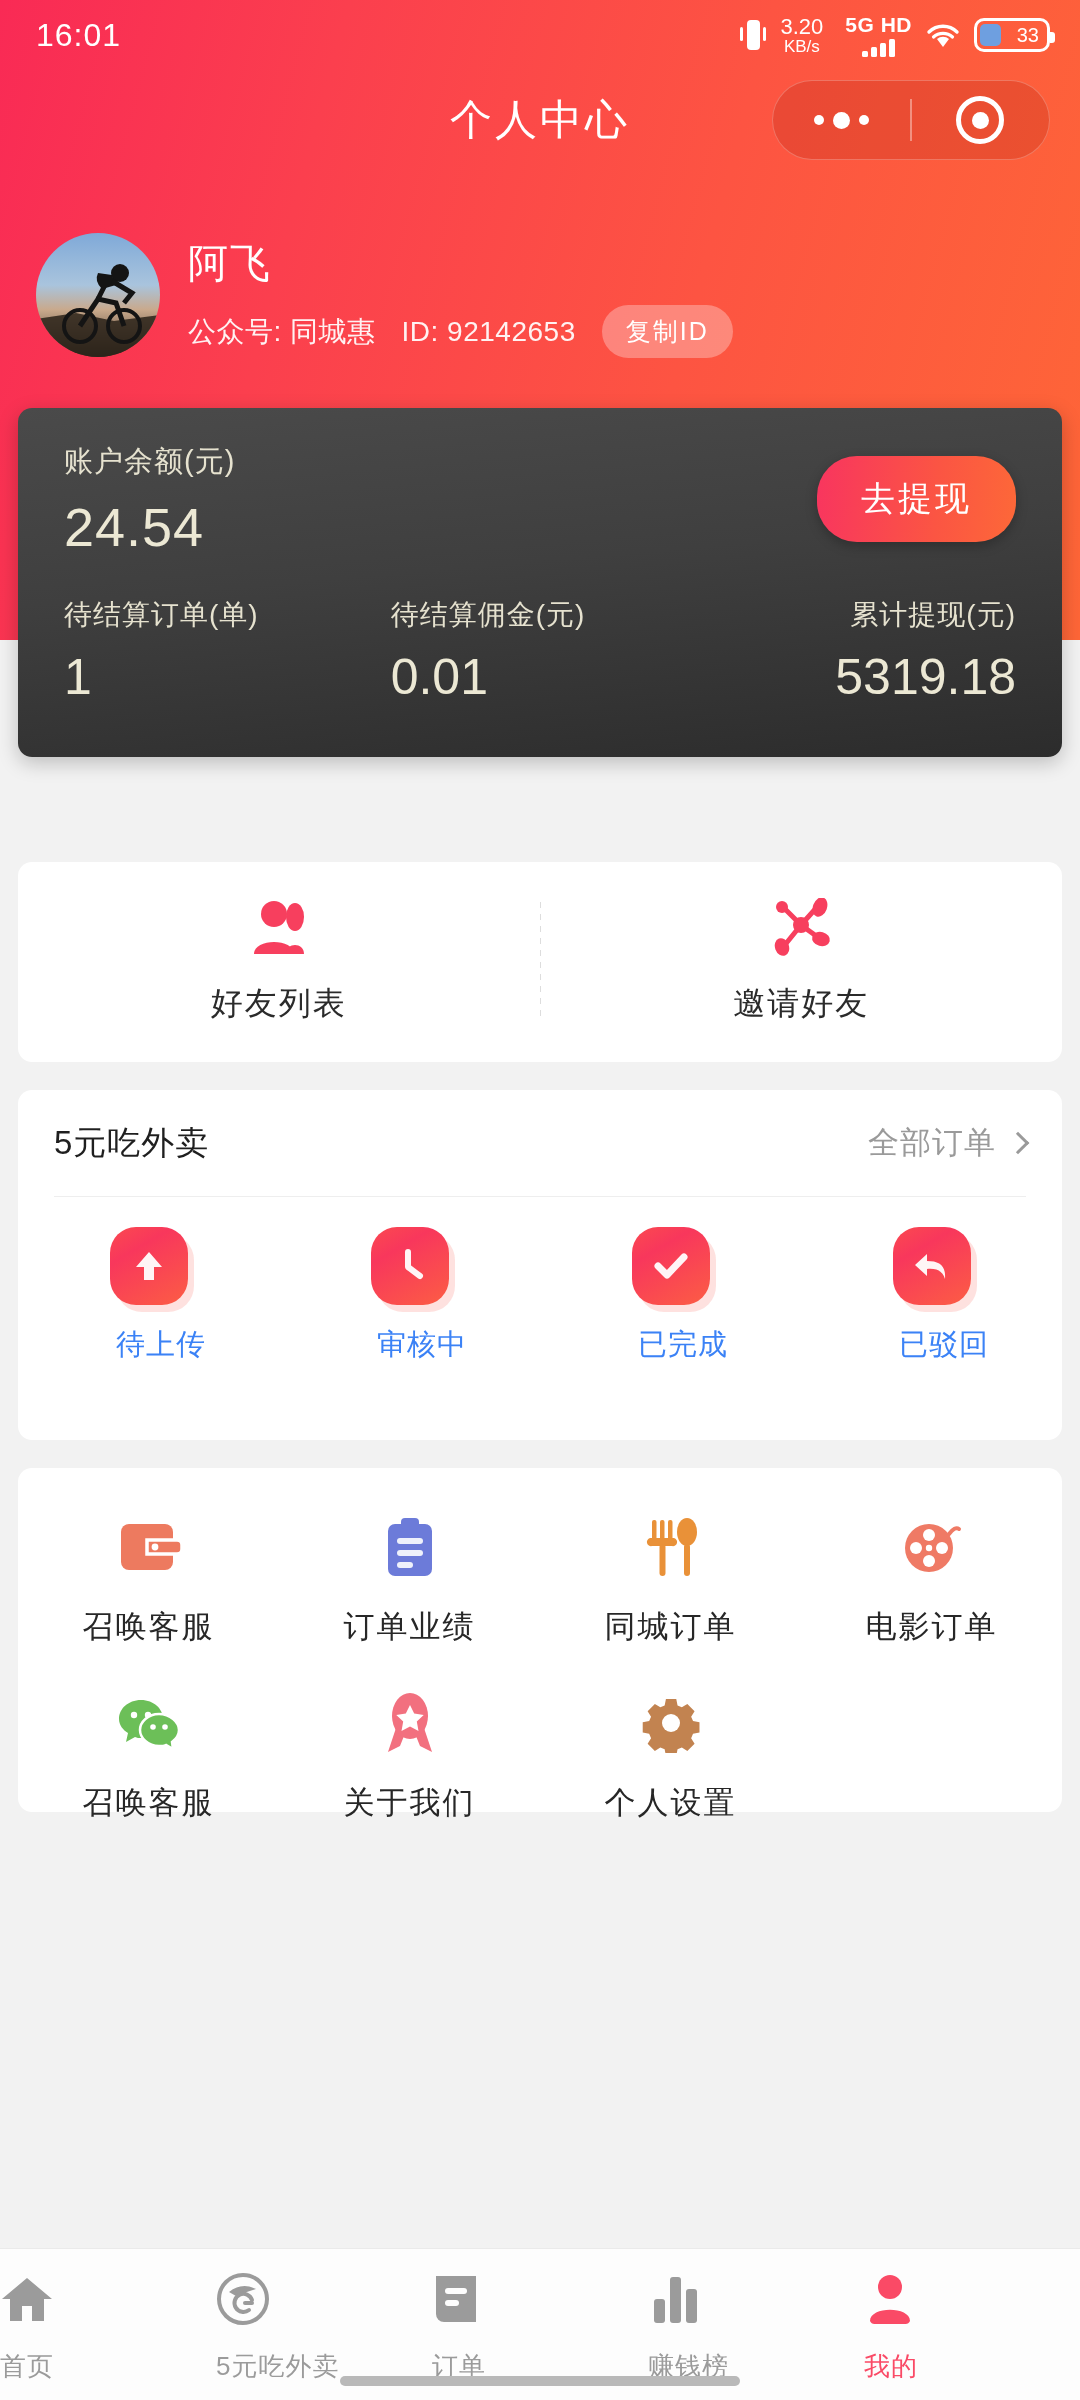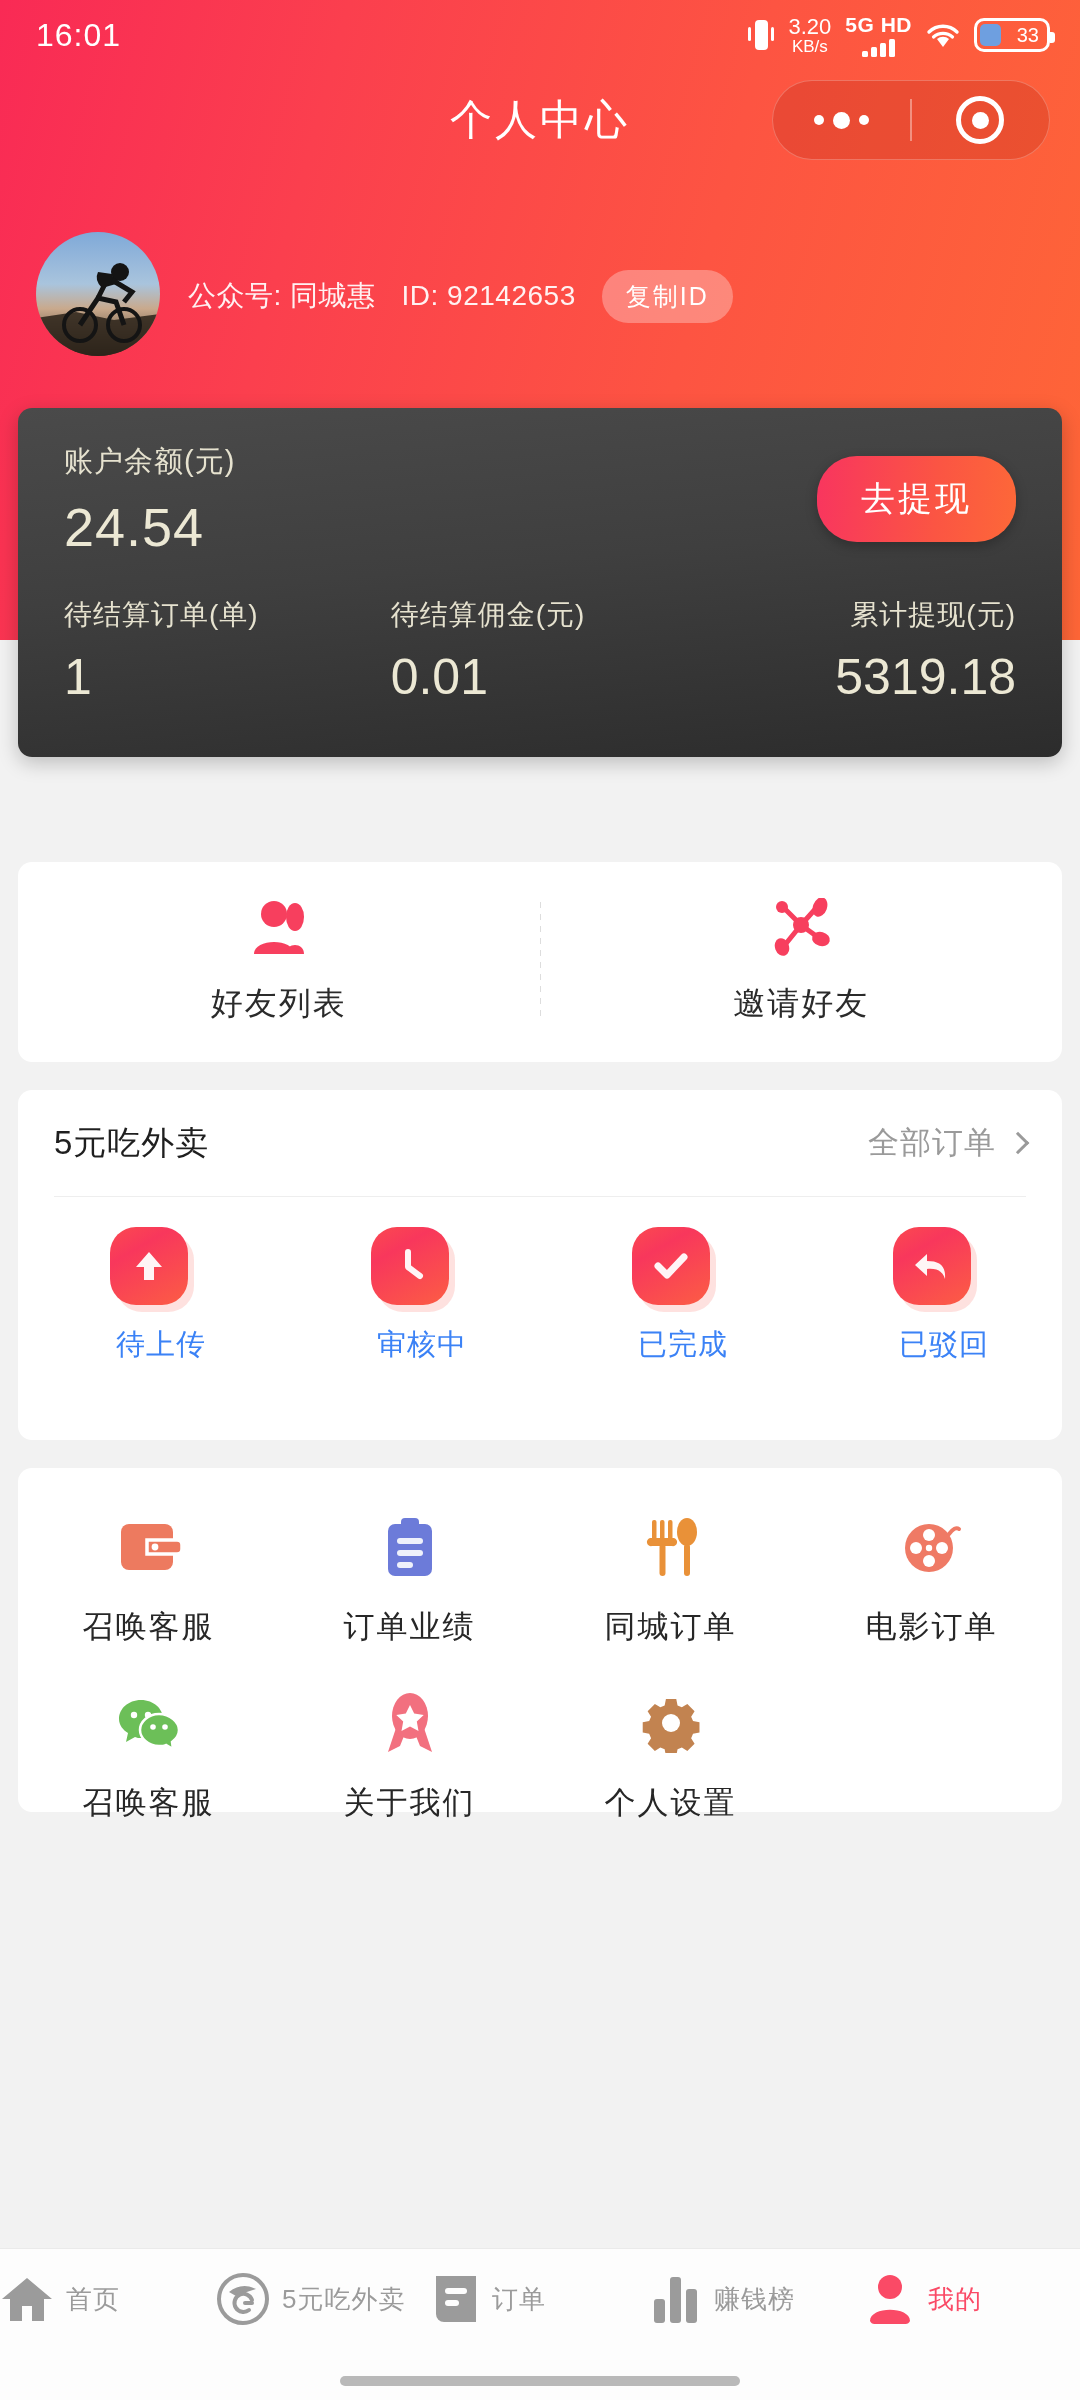--- a/index.html
+++ b/index.html
@@ -26,21 +26,21 @@
   }
   .sb-time { font-size:32px; letter-spacing:1px; font-weight:400; }
   .sb-right { display:flex; align-items:center; gap:14px; }
   .ic-vibrate { position:relative; width:26px; height:34px; }
   .ic-vibrate .body { position:absolute; left:7px; top:2px; width:13px; height:30px; background:#fff; border-radius:4px; }
   .ic-vibrate .wl, .ic-vibrate .wr { position:absolute; top:9px; width:3px; height:14px; background:#fff; border-radius:2px; }
   .ic-vibrate .wl { left:0; } .ic-vibrate .wr { right:0; }
   .sb-speed { text-align:center; line-height:1.05; }
   .sb-speed .v { font-size:22px; }
   .sb-speed .u { font-size:17px; }
-  .sb-net { text-align:center; line-height:1.1; }
+  .sb-net { text-align:center; line-height:1.1;margin-left:8px; }
   .sb-net .lab { font-size:21px; font-weight:bold; letter-spacing:0.5px; }
   .bars { display:flex; align-items:flex-end; gap:3px; height:18px; justify-content:center; margin-top:2px; }
   .bars i { width:6px; background:#fff; border-radius:1.5px; display:block; }
   .bars i:nth-child(1){height:6px;} .bars i:nth-child(2){height:10px;}
   .bars i:nth-child(3){height:14px;} .bars i:nth-child(4){height:18px;}
   .ic-wifi { width:34px; height:26px; }
   .ic-batt { position:relative; width:76px; height:34px; border:3px solid #fff; border-radius:10px; padding:3px; display:flex; align-items:center; }
   .ic-batt:after { content:""; position:absolute; right:-8px; top:11px; width:5px; height:11px; background:#fff; border-radius:0 3px 3px 0; }
   .ic-batt .fill { height:100%; background:#6e9fe0; border-radius:5px; }
   .ic-batt .pct { position:absolute; right:8px; top:50%; transform:translateY(-50%); font-size:20px; color:#fff; }
@@ -142,21 +142,21 @@
   .mcell { flex:1; display:flex; flex-direction:column; align-items:center; gap:26px; }
   .mcell .ico { height:66px; display:flex; align-items:center; justify-content:center; }
   .mcell .lbl { font-size:31px; color:#272727; letter-spacing:2px; }
 
   
   .tabbar {
     position:absolute; left:0; bottom:0; width:1080px; height:152px;
     background:#fdfdfd; border-top:1px solid #eaeaea;
     display:flex; align-items:flex-start; padding-top:20px;
   }
-  .tab { flex:1; display:flex; flex-direction:row; align-items:center; gap:12px; }
+  .tab { flex:1; display:flex; flex-direction:column; align-items:flex-start; gap:20px; }
   .tab .ico { height:60px; display:flex; align-items:center; justify-content:center; }
   .tab .lbl { font-size:26px; color:#9b9b9b; letter-spacing:1px; }
   .tab.active .lbl { color:#fa4a66; }
   .homebar {
     position:absolute; left:50%; transform:translateX(-50%); bottom:14px;
     width:400px; height:10px; border-radius:6px; background:#b9b9b9;
   }
 </style>
 </head>
 <body>
@@ -226,20 +226,21 @@
           <circle cx="88" cy="93" r="16" fill="none" stroke="#141414" stroke-width="4"></circle>
           <path d="M44 93 L62 66 L80 70 L88 93" stroke="#141414" stroke-width="5" fill="none"></path>
           <path d="M62 66 L70 50 L82 46" stroke="#141414" stroke-width="5" fill="none"></path>
           <circle cx="84" cy="40" r="9"></circle>
           <path d="M66 56 Q58 48 62 40 L76 42 L80 52 Z"></path>
           <path d="M76 48 L96 60 L88 70" stroke="#141414" stroke-width="5" fill="none"></path>
         </g>
       </svg>
     </div>
     <div class="pinfo">
+      <div class="pname">阿飞</div>
       <div class="prow">
         <span class="pmeta">公众号: 同城惠</span>
         <span class="pmeta">ID: 92142653</span>
         <span class="copyid">复制ID</span>
       </div>
     </div>
   </div>
 </div>
 
 <div class="balcard">

